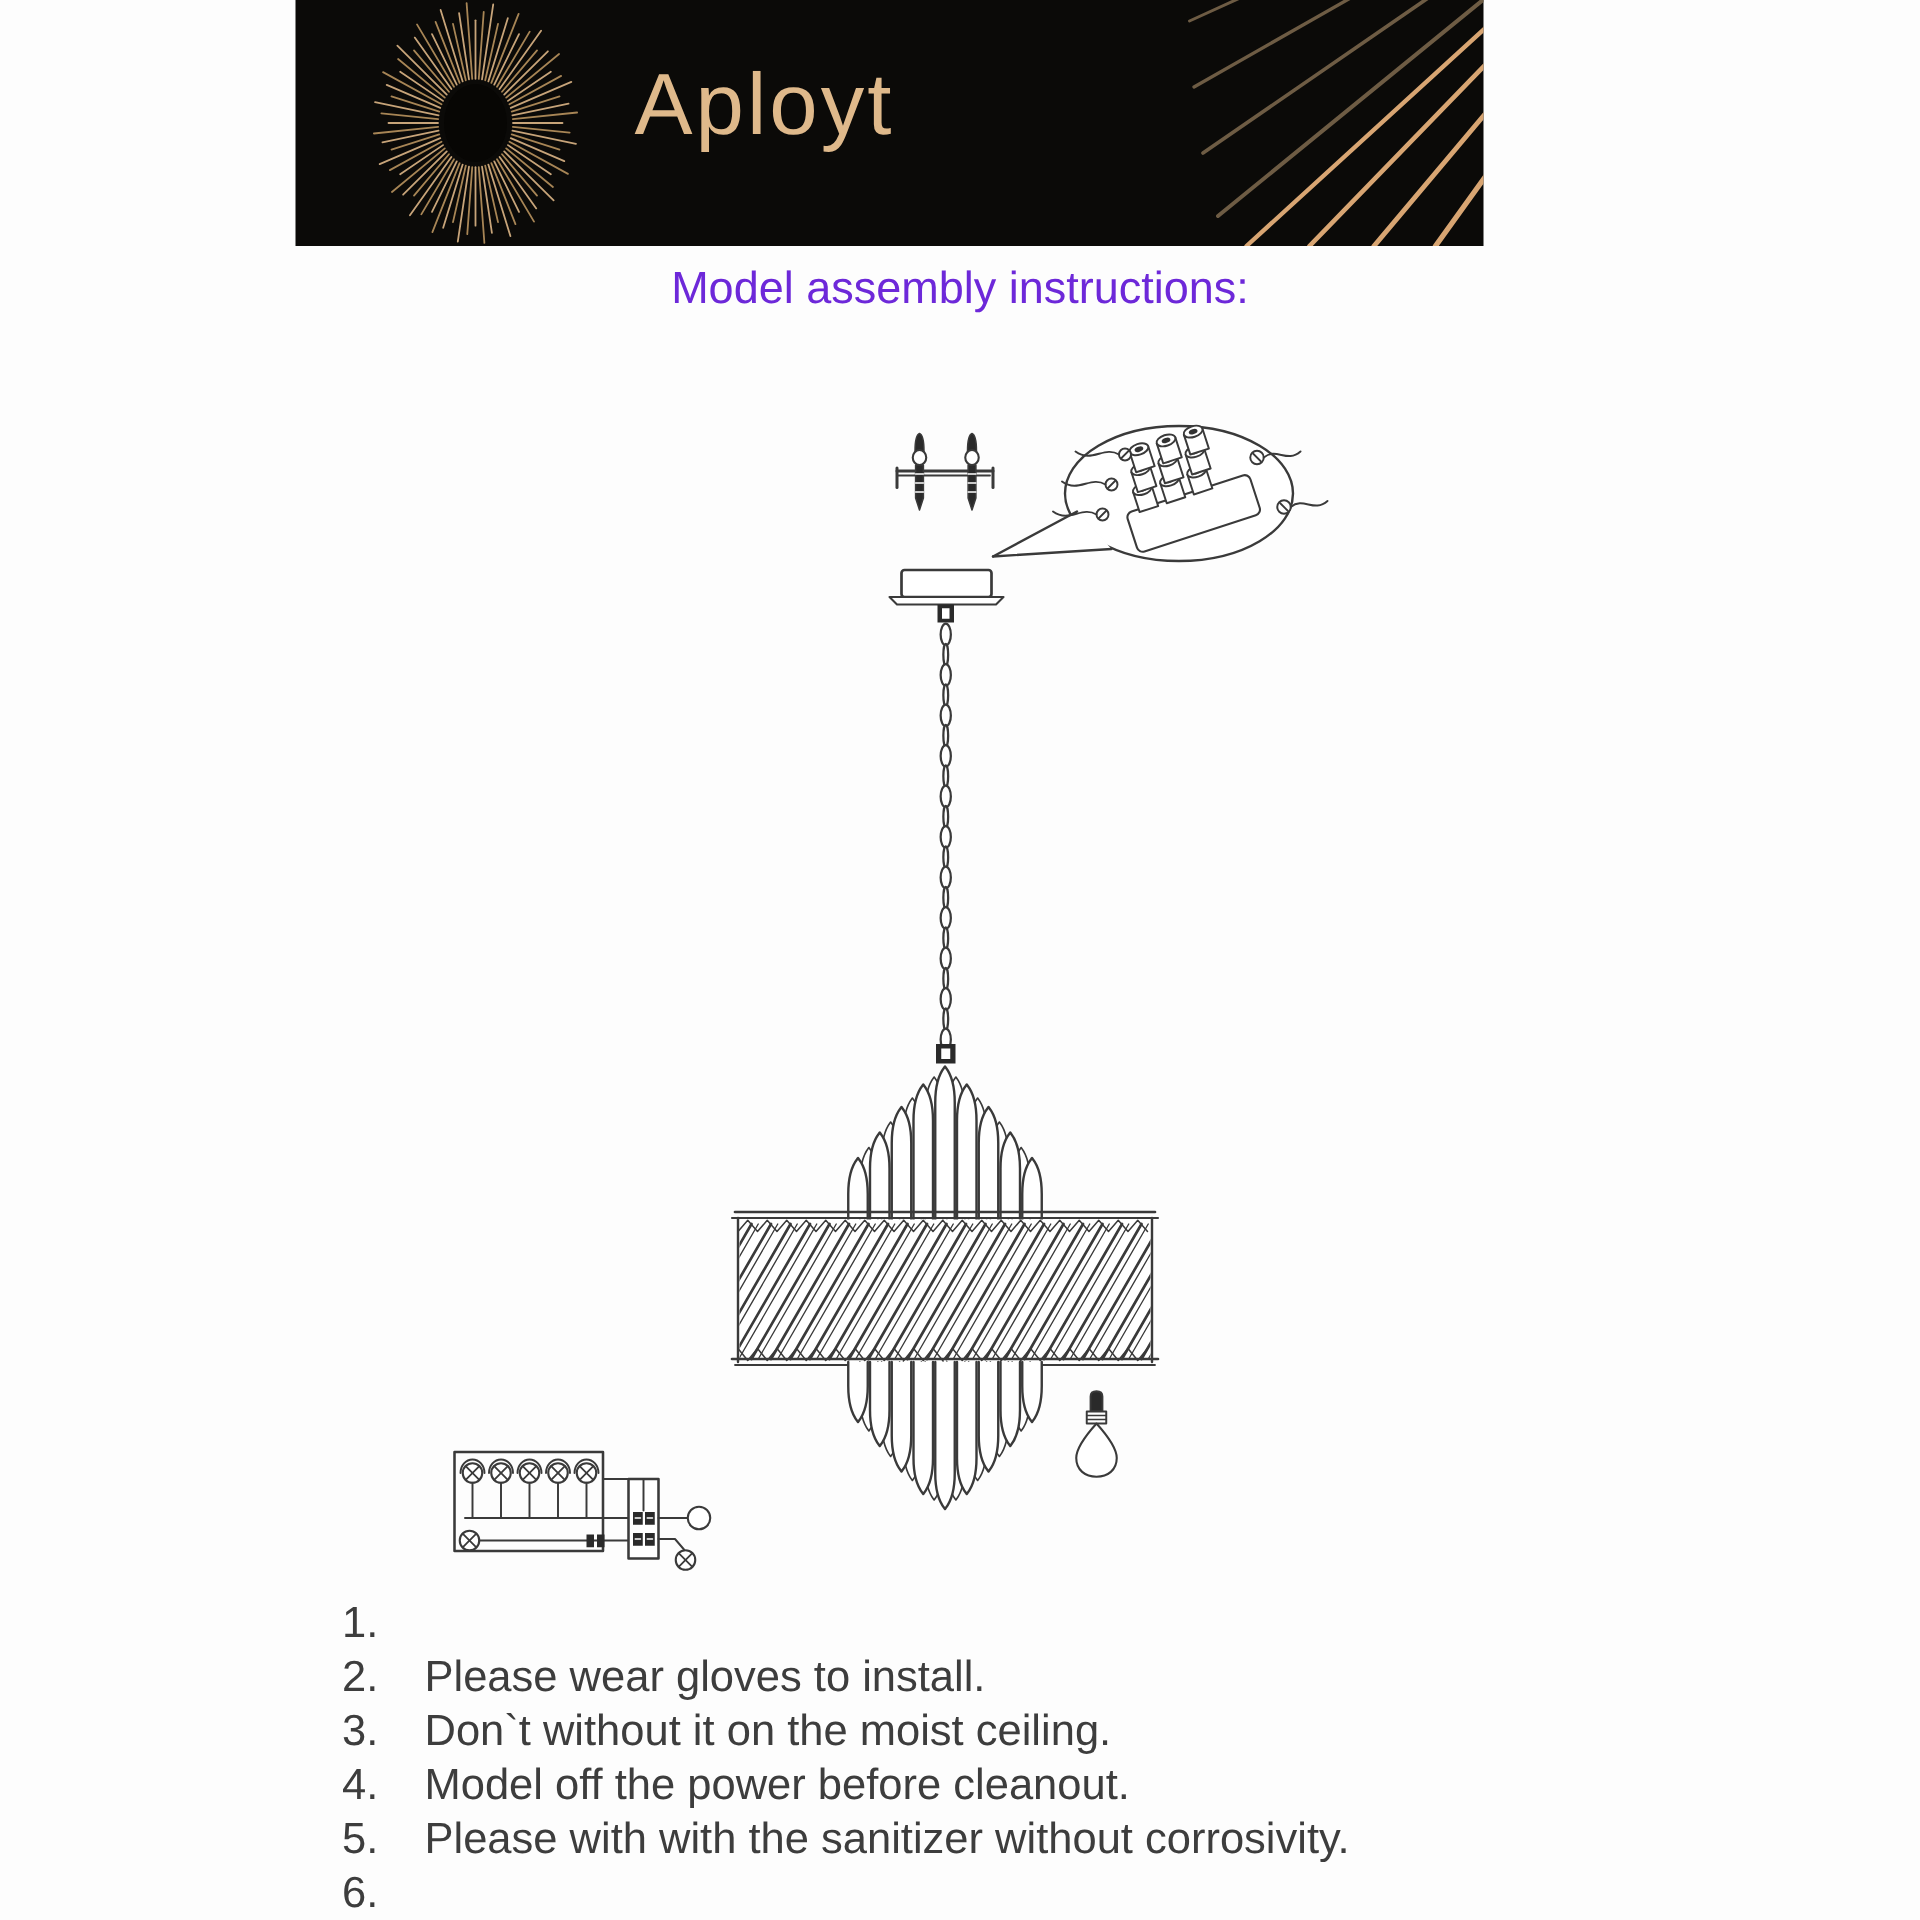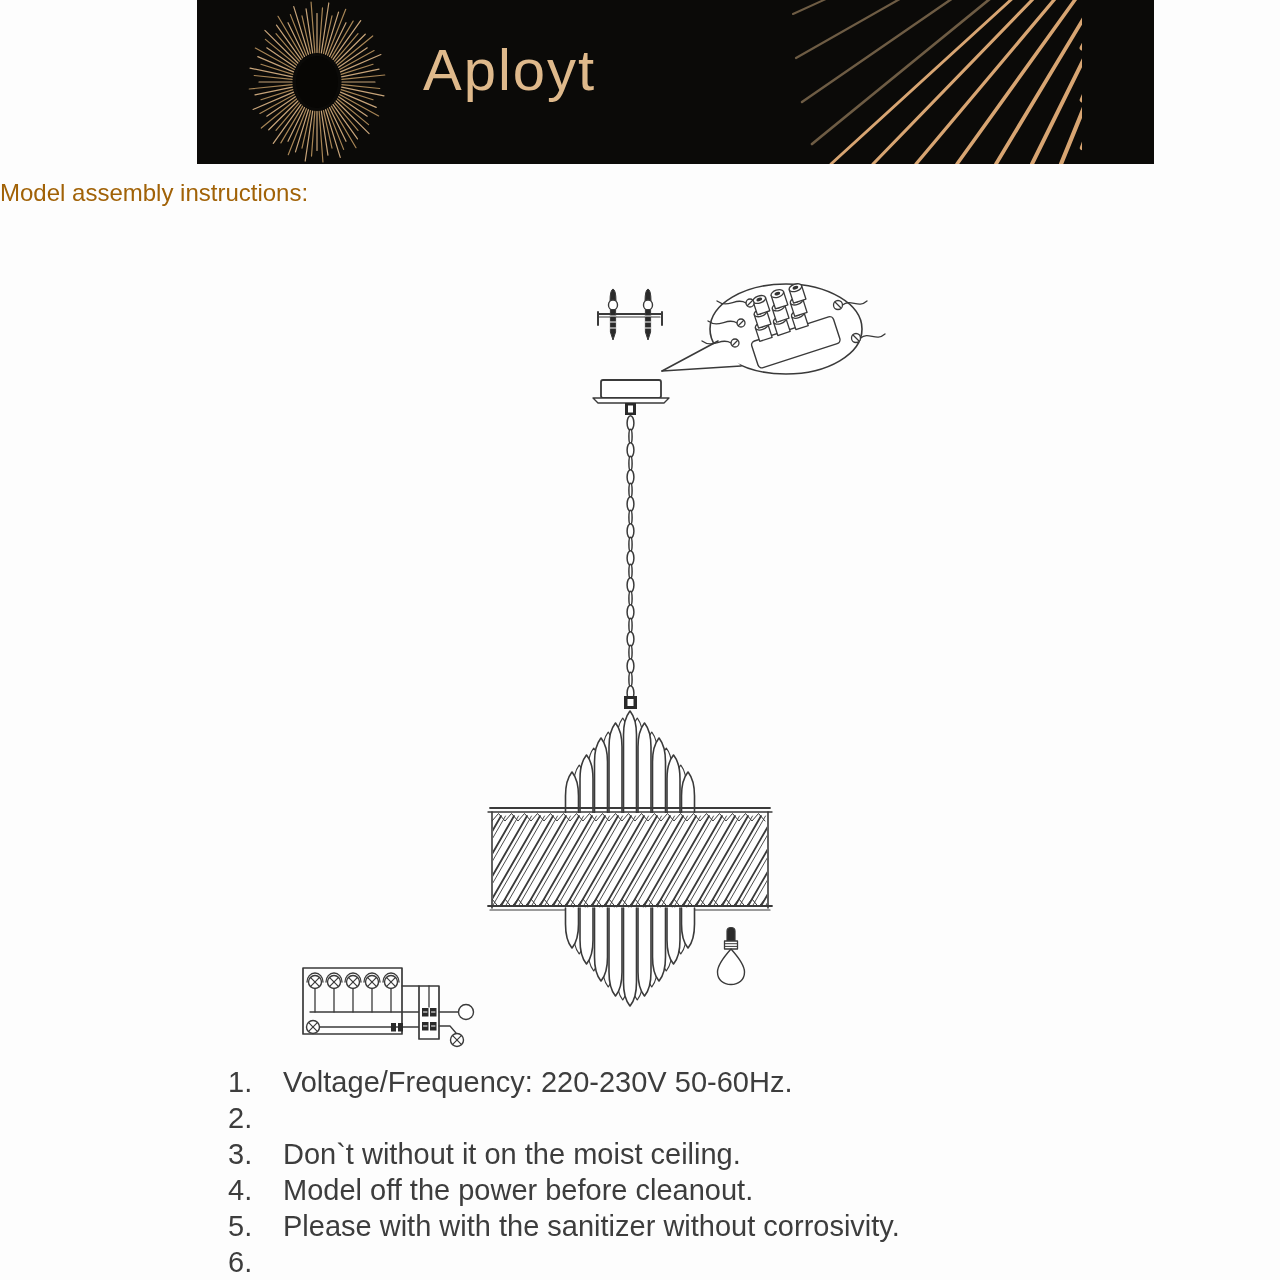--- a/index.html
+++ b/index.html
@@ -3,33 +3,33 @@
 <meta charset="utf-8">
 <style>
   * { margin:0; padding:0; box-sizing:border-box; }
   html,body { background:#e8e8e8; }
   body { font-family:"Liberation Sans", sans-serif; }
   .page {
     position:relative; width:1280px; height:1280px;
     background:#fdfdfd; overflow:hidden; margin:0 auto;
   }
   .banner {
-    position:absolute; left:197px; top:0; width:957px; height:164px;
+    position:absolute; left:197px; top:0; width:792px; height:164px;
     background:#0b0a08; overflow:hidden;
   }
   .banner svg { position:absolute; left:0; top:0; }
   .brand {
     position:absolute; left:226px; top:36px;
     font-size:58px; font-weight:300; letter-spacing:2px;
     color:#dfb98b;
   }
   .title-block {
     position:absolute; left:0; top:174px; width:100%;
-    color:#a16207;
-    font-size:24px; line-height:38px; font-weight:500;
+    text-align:center; color:#6d28d9;
+    font-size:30px; line-height:38px; font-weight:500;
   }
   #diagram { position:absolute; left:0; top:0; width:1280px; height:1280px; }
   .instructions {
     position:absolute; left:0; top:1064px; width:100%;
     list-style:none; color:#3d3d3d;
   }
   .instructions li {
     display:flex; height:36px; align-items:center;
     padding-left:228px; font-size:29px; font-weight:500;
   }
@@ -410,24 +410,24 @@
         <path d="M439,1026 L450,1026 L456,1033" fill="none" stroke-width="1.3"></path>
         <circle cx="457" cy="1040" r="6.5" fill="#fff" stroke="#3a3a3a" stroke-width="1.4"></circle>
         <line x1="452.45" y1="1035.45" x2="461.55" y2="1044.55" stroke-width="1.2"></line>
         <line x1="452.45" y1="1044.55" x2="461.55" y2="1035.45" stroke-width="1.2"></line>
       </g>
     </svg>
 
   <ol class="instructions">
     <li>
         <span class="num">1.</span>
-        <span class="txt">Voltage/Frequency: 220-230V 50-60Hz.</span>
       </li>
     <li>
         <span class="num">2.</span>
+        <span class="txt">Please wear gloves to install.</span>
       </li>
     <li>
         <span class="num">3.</span>
         <span class="txt">Don`t without it on the moist ceiling.</span>
       </li>
     <li>
         <span class="num">4.</span>
         <span class="txt">Model off the power before cleanout.</span>
       </li>
     <li>

